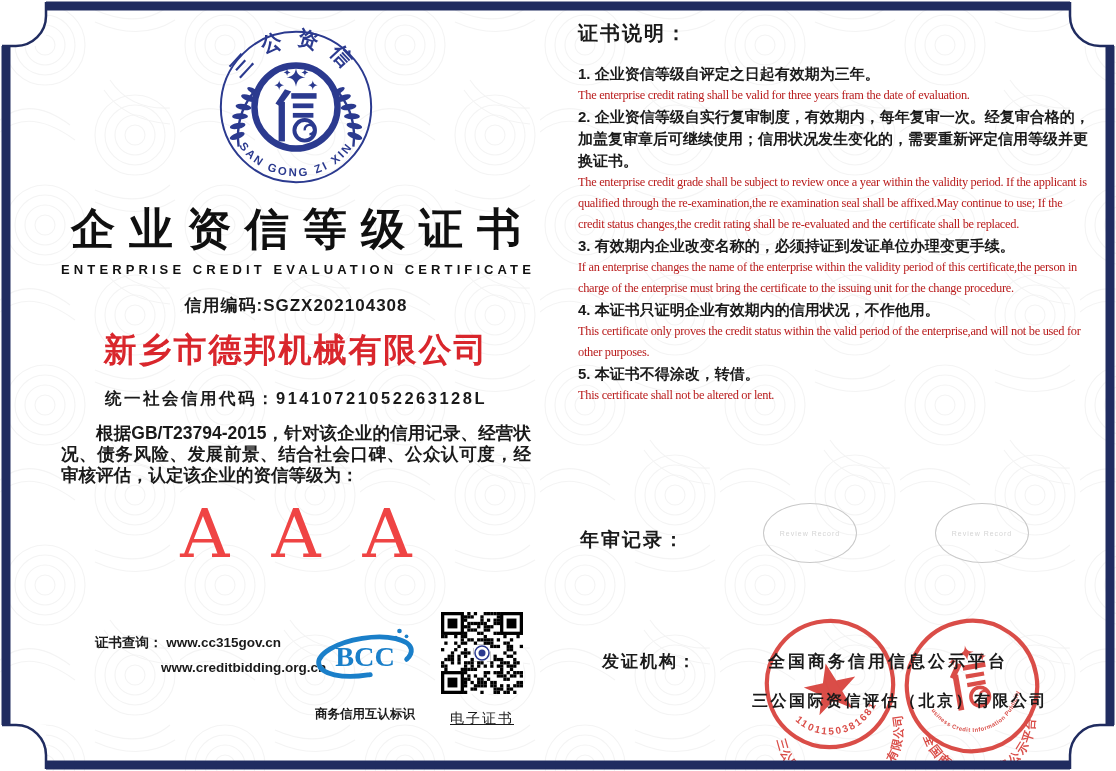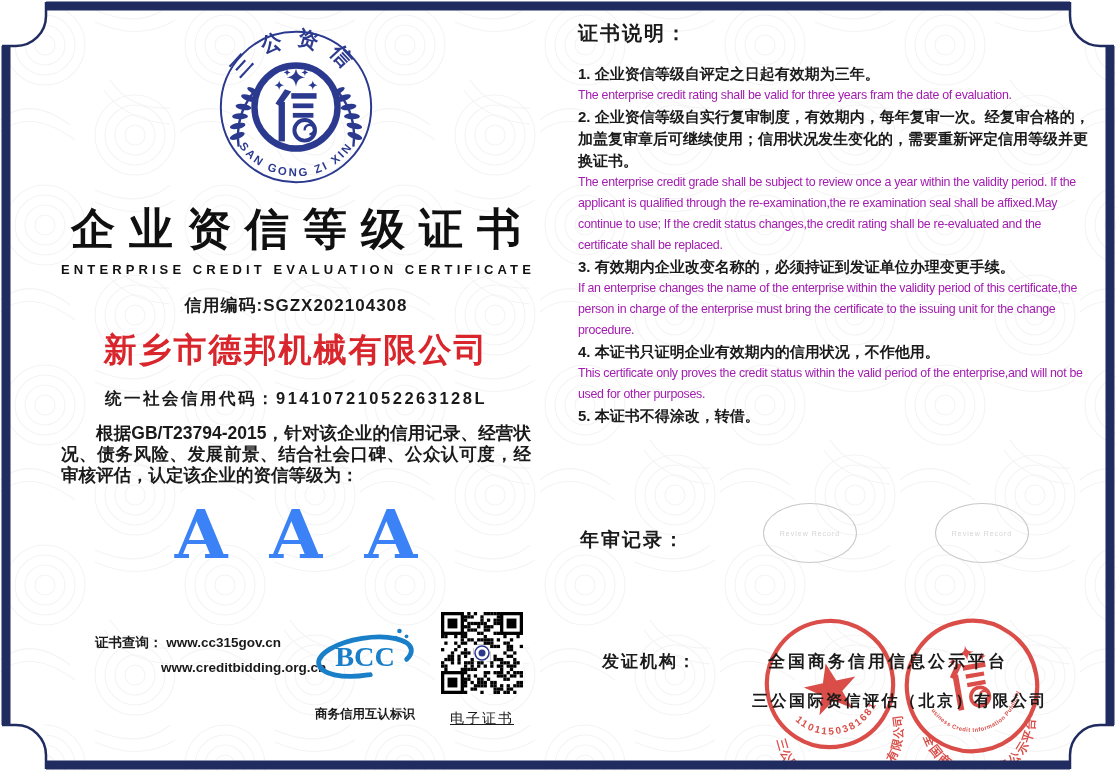--- a/index.html
+++ b/index.html
@@ -12,41 +12,41 @@
   .left-col{position:absolute;left:55px;top:10px;width:482px;text-align:center;z-index:2;}
   .logo-svg{display:block;margin:6px auto 0;}
   .title-cn{font-size:44px;font-weight:bold;letter-spacing:14px;padding-left:14px;color:#101010;
             margin-top:2px;font-family:"Liberation Serif","DejaVu Serif",serif;white-space:nowrap;}
   .title-en{font-size:13px;font-weight:bold;letter-spacing:4.1px;padding-left:4px;color:#111;margin-top:3px;white-space:nowrap;text-align:center;}
   .credit-no{font-size:17px;font-weight:bold;letter-spacing:1px;margin-top:17px;}
   .company{font-size:33px;font-weight:bold;letter-spacing:2px;color:#d9262c;margin-top:11px;}
   .uscc{font-size:16.5px;font-weight:bold;letter-spacing:2.5px;margin-top:15px;}
   .statement{font-size:17.5px;font-weight:600;line-height:21px;text-align:justify;
              text-indent:2em;margin-top:13px;padding:0 6px;}
-  .rating{font-family:"DejaVu Serif","Liberation Serif",serif;font-size:68px;font-weight:bold;
-          color:#3b82f6;letter-spacing:42px;padding-left:42px;margin-top:14px;line-height:1;text-align:center;}
+  .rating{font-family:"DejaVu Serif","Liberation Serif",serif;font-size:68px;font-weight:normal;
+          color:#ef4444;letter-spacing:42px;padding-left:42px;margin-top:14px;line-height:1;text-align:center;}
 
   .left-footer{position:absolute;left:55px;top:610px;width:500px;z-index:2;display:flex;align-items:flex-start;}
   .lf-dates{width:255px;text-align:left;padding-left:40px;box-sizing:border-box;}
   .lf-date-row{font-size:17px;font-weight:bold;margin-top:10px;white-space:nowrap;}
   .lf-query{margin-top:24px;font-size:13.5px;font-weight:bold;}
   .lf-query-row{white-space:nowrap;}
   .lf-query-row2{margin-left:66px;margin-top:8px;white-space:nowrap;}
   .lf-bcc{width:110px;text-align:center;padding-top:12px;}
   .lf-bcc-caption{font-size:12.5px;font-weight:bold;margin-top:16px;white-space:nowrap;}
   .lf-qr{width:100px;text-align:center;padding-top:2px;margin-left:12px;}
   .lf-qr-caption{font-size:14px;margin-top:12px;letter-spacing:2px;white-space:nowrap;
                  font-family:"Liberation Serif","DejaVu Serif",serif;text-decoration:underline;}
 
   
   .right-text{position:absolute;left:578px;top:20px;width:512px;z-index:2;}
   .rt-heading{font-size:20px;font-weight:bold;letter-spacing:2px;margin-bottom:16px;}
   .item-cn{font-size:15px;font-weight:600;line-height:22px;}
-  .item-en{font-family:Liberation Sans, sans-serif;font-size:12.4px;
-           letter-spacing:-0.3px;line-height:21px;color:#a21caf;}
+  .item-en{font-family:Liberation Serif, serif;font-size:12.4px;
+           letter-spacing:-0.3px;line-height:21px;color:#b91c1c;}
 
   .annual{position:absolute;left:580px;top:503px;width:512px;z-index:2;display:flex;align-items:center;}
   .annual-label{font-size:19px;font-weight:bold;letter-spacing:2px;margin-top:14px;}
   .oval{width:92px;height:58px;border:1.5px solid #c9c9c9;border-radius:50%;
         display:flex;align-items:center;justify-content:center;}
   .oval-1{margin-left:78px;}
   .oval-2{margin-left:78px;}
   .oval span{font-size:7px;color:#d4d4d4;letter-spacing:1px;}
 
   .issuer-label{position:absolute;left:602px;top:650px;font-size:17px;font-weight:bold;letter-spacing:2px;z-index:3;}
@@ -423,20 +423,21 @@
     <div class="rt-heading">证书说明：</div>
     <div class="item-cn">1. 企业资信等级自评定之日起有效期为三年。</div>
     <div class="item-en">The enterprise credit rating shall be valid for three years fram the date of evaluation.</div>
     <div class="item-cn">2. 企业资信等级自实行复审制度，有效期内，每年复审一次。经复审合格的，加盖复审章后可继续使用；信用状况发生变化的，需要重新评定信用等级并更换证书。</div>
     <div class="item-en">The enterprise credit grade shall be subject to review once a year within the validity period. If the applicant is qualified through the re-examination,the re examination seal shall be affixed.May continue to use; If the credit status changes,the credit rating shall be re-evaluated and the certificate shall be replaced.</div>
     <div class="item-cn">3. 有效期内企业改变名称的，必须持证到发证单位办理变更手续。</div>
     <div class="item-en">If an enterprise changes the name of the enterprise within the validity period of this certificate,the person in charge of the enterprise must bring the certificate to the issuing unit for the change procedure.</div>
     <div class="item-cn">4. 本证书只证明企业有效期内的信用状况，不作他用。</div>
     <div class="item-en">This certificate only proves the credit status within the valid period of the enterprise,and will not be used for other purposes.</div>
     <div class="item-cn">5. 本证书不得涂改，转借。</div>
+    <div class="item-en">This certificate shall not be altered or lent.</div>
   </div>
 
   <div class="annual">
     <div class="annual-label">年审记录：</div>
     <div class="oval oval-1">
         <span>Review Record</span>
       </div>
     <div class="oval oval-2">
         <span>Review Record</span>
       </div>

